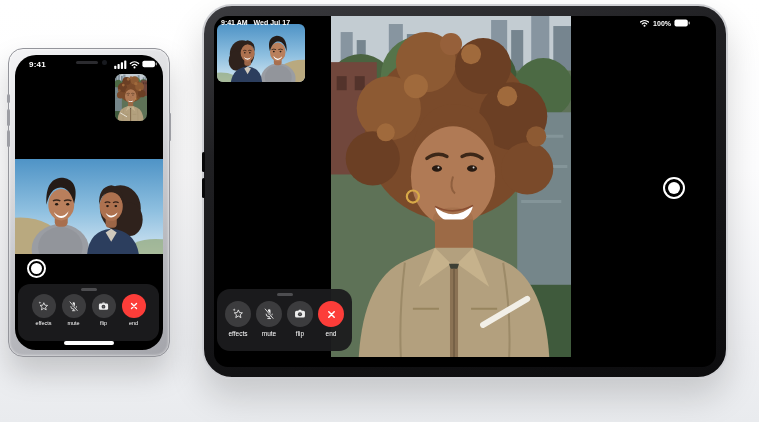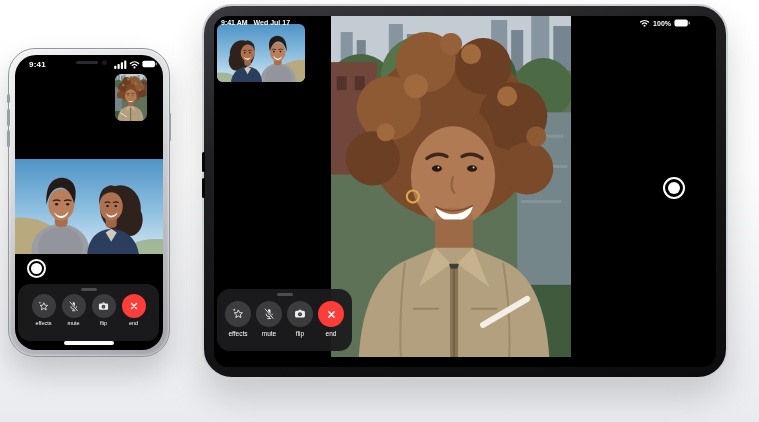--- a/index.html
+++ b/index.html
@@ -11,21 +11,21 @@
   }
   .stage {
     position:relative; width:759px; height:422px;
     background:linear-gradient(180deg,#ffffff 0%,#fdfdfe 40%,#f0f1f4 78%,#e9ebee 100%);
     overflow:hidden;
   }
 
   
   .phone {
     position:absolute; left:8px; top:48px; width:162px; height:309px;
-    border-radius:27px;
+    border-radius:15px;
     background:linear-gradient(150deg,#f4f4f6 0%,#d9dadd 35%,#b9babf 70%,#a4a5ab 100%);
     border:1px solid #94959b;
     box-shadow:0 16px 30px rgba(0,0,0,.18), inset 0 0 3px rgba(255,255,255,.9);
   }
   .phone-sidebtn { position:absolute; background:#9d9ea4; border-radius:2px; }
   .phone-screen {
     position:absolute; inset:6px; background:#000; border-radius:21px; overflow:hidden;
   }
   .notch {
     position:absolute; top:0; left:50%; transform:translateX(-50%);

